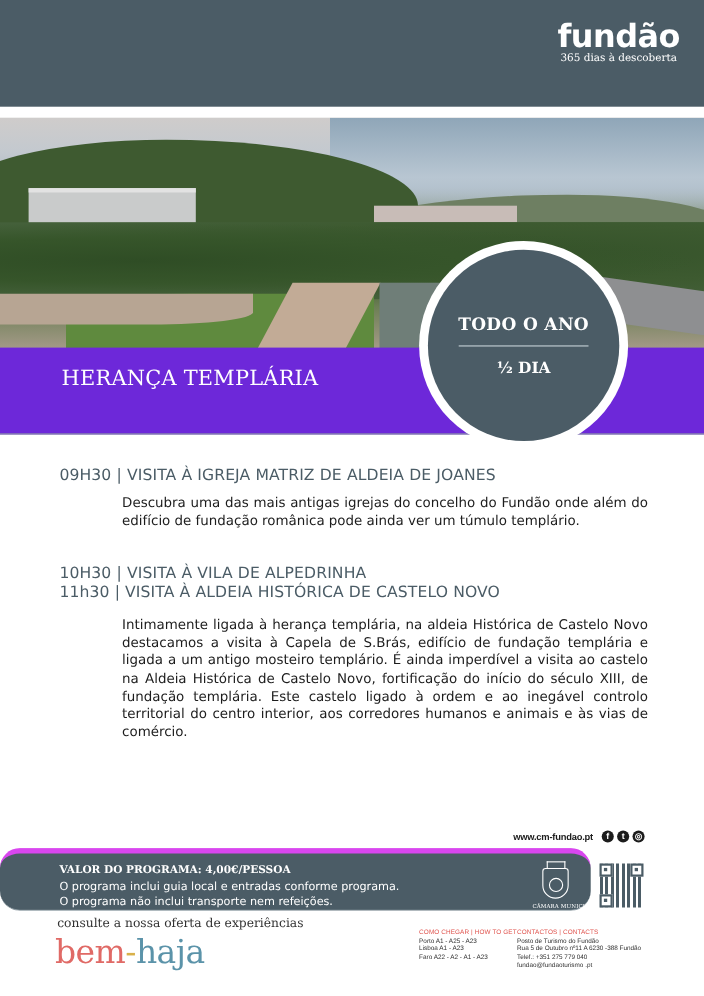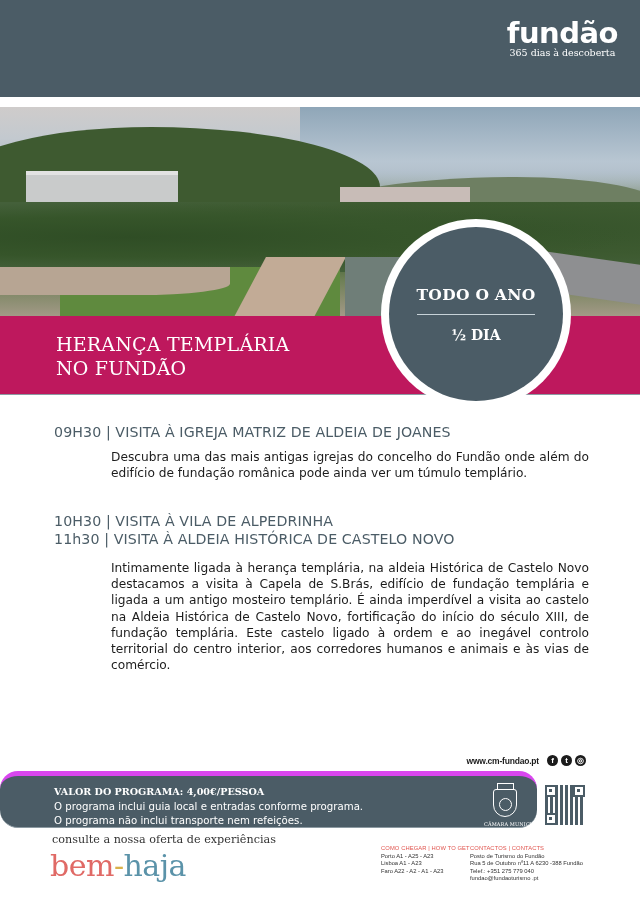--- a/index.html
+++ b/index.html
@@ -23,21 +23,21 @@
   .photo .town { position: absolute; left: 340px; top: 80px; width: 130px; height: 45px; background: #c8bcb7; }
   .photo .trees { position: absolute; left: 0; top: 95px; width: 640px; height: 70px;
     background: radial-gradient(ellipse at 20% 50%, #2f4d25 0%, #36552a 40%, transparent 70%),
                 radial-gradient(ellipse at 75% 40%, #35532a 0%, #3d5a30 45%, transparent 75%), #44603a; }
   .photo .lawn { position: absolute; left: 60px; top: 160px; width: 280px; height: 50px; background: #5f8a3e; border-radius: 40% 0 0 0; }
   .photo .path { position: absolute; left: 0; top: 160px; width: 230px; height: 28px; background: #b7a593; border-radius: 0 0 40% 0; }
   .photo .path2 { position: absolute; left: 250px; top: 150px; width: 80px; height: 60px; background: #c2ab96; transform: skewX(-28deg); }
   .photo .water { position: absolute; left: 345px; top: 150px; width: 60px; height: 60px; background: #6f7e78; }
   .photo .road { position: absolute; left: 520px; top: 150px; width: 130px; height: 40px; background: #8e8f91; transform: skewY(8deg); }
 
-  .title-band { position: absolute; left: 0; top: 316px; width: 640px; height: 79px; background: #be185d; border-bottom: 1px solid #8c9aa2; }
+  .title-band { position: absolute; left: 0; top: 316px; width: 640px; height: 79px; background: #6d28d9; border-bottom: 1px solid #8c9aa2; }
   .title { position: absolute; left: 56px; top: 16px; color: #ffffff; font-family: "DejaVu Serif", "Liberation Serif", serif;
     font-size: 19px; line-height: 24px; letter-spacing: 0.2px; }
 
   .badge-ring { position: absolute; left: 381px; top: 219px; width: 190px; height: 190px; border-radius: 50%; background: #ffffff; }
   .badge { position: absolute; left: 389px; top: 227px; width: 174px; height: 174px; border-radius: 50%; background: #4b5c66;
     color: #fff; text-align: center; font-family: "DejaVu Serif", "Liberation Serif", serif; }
   .badge-top { position: absolute; left: 0; width: 174px; top: 58px; font-size: 15.5px; font-weight: bold; letter-spacing: 0.3px; }
   .badge-line { position: absolute; left: 28px; top: 87px; width: 118px; height: 1px; background: #c7d2d8; }
   .badge-bottom { position: absolute; left: 0; width: 174px; top: 100px; font-size: 14px; font-weight: bold; }
 
@@ -95,21 +95,20 @@
   <div class="lawn"></div>
   <div class="path"></div>
   <div class="path2"></div>
   <div class="water"></div>
   <div class="road"></div>
 </div>
 
 <div class="title-band">
   <div class="title">
     <div>HERANÇA TEMPLÁRIA</div>
-    <div>NO FUNDÃO</div>
   </div>
 </div>
 
 <div class="badge-ring"></div>
 <div class="badge">
   <div class="badge-top">TODO O ANO</div>
   <div class="badge-line"></div>
   <div class="badge-bottom">½ DIA</div>
 </div>
 

